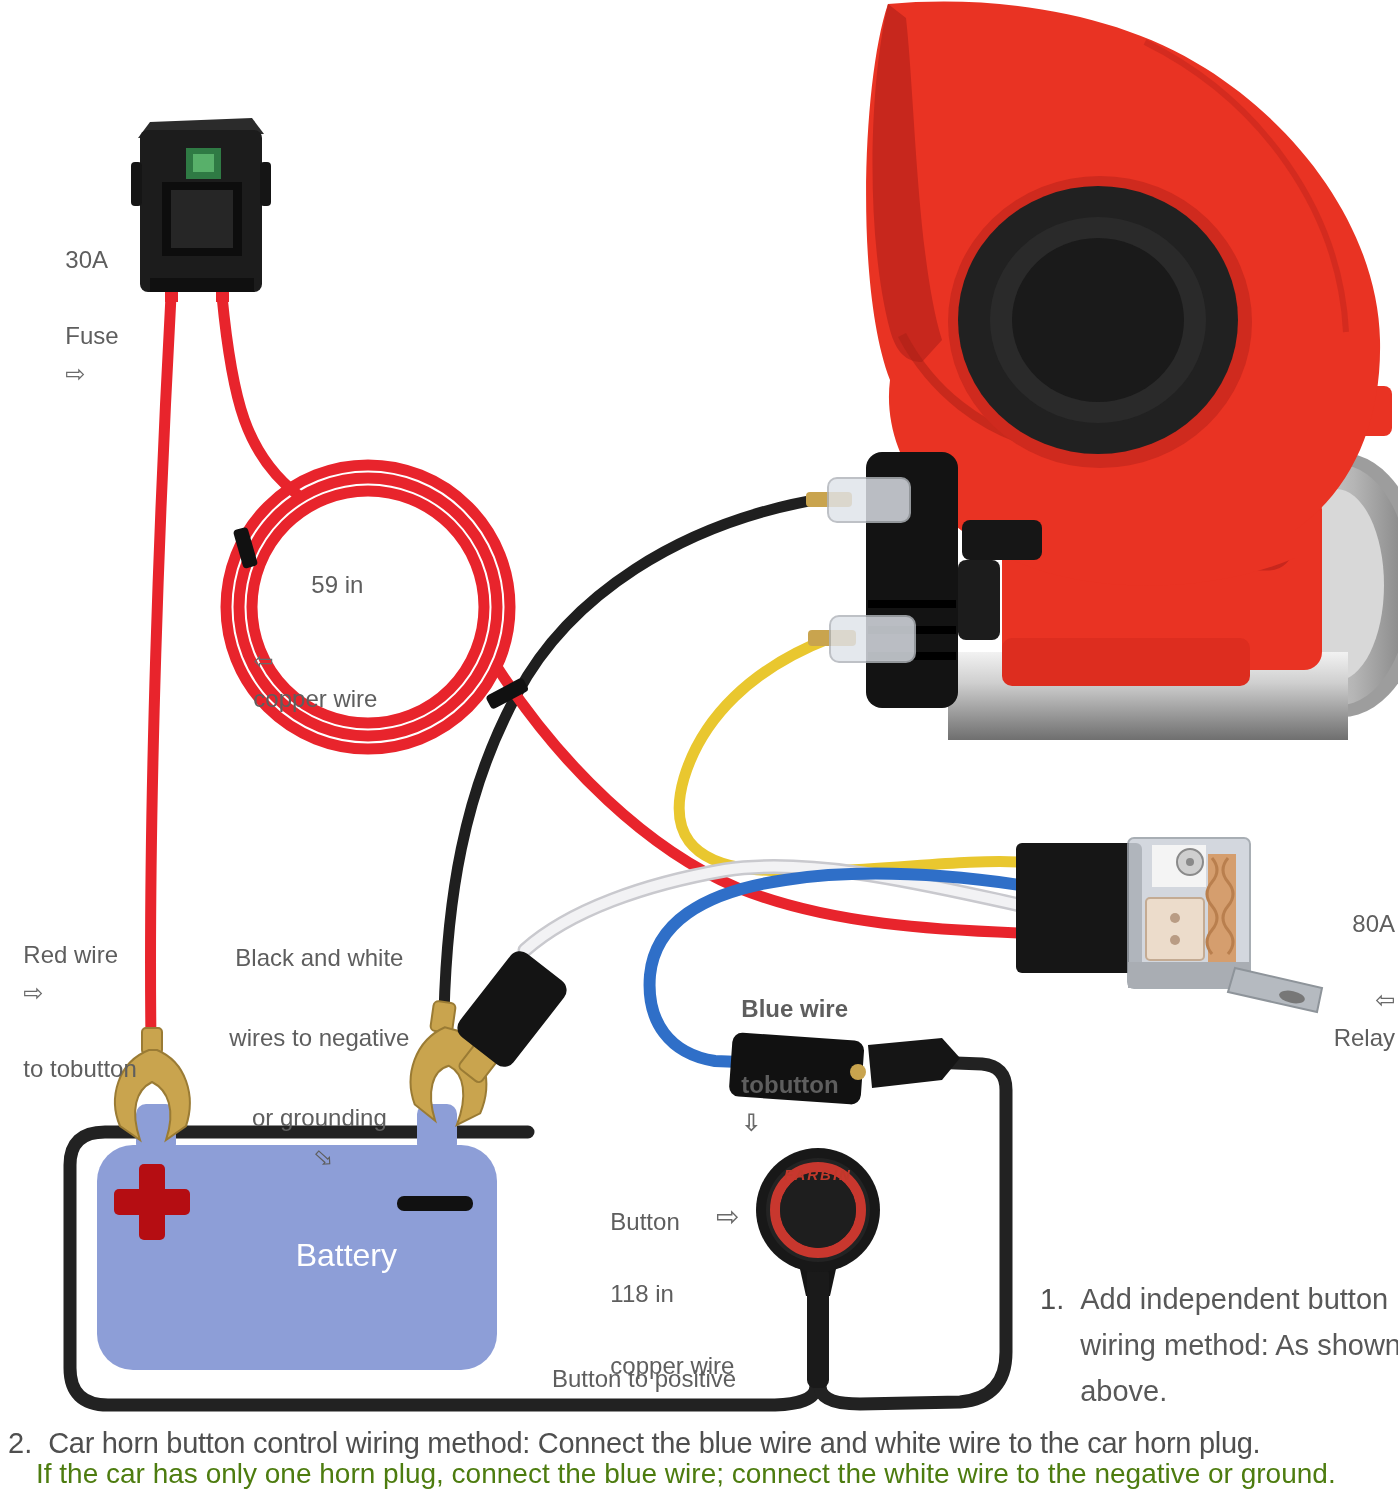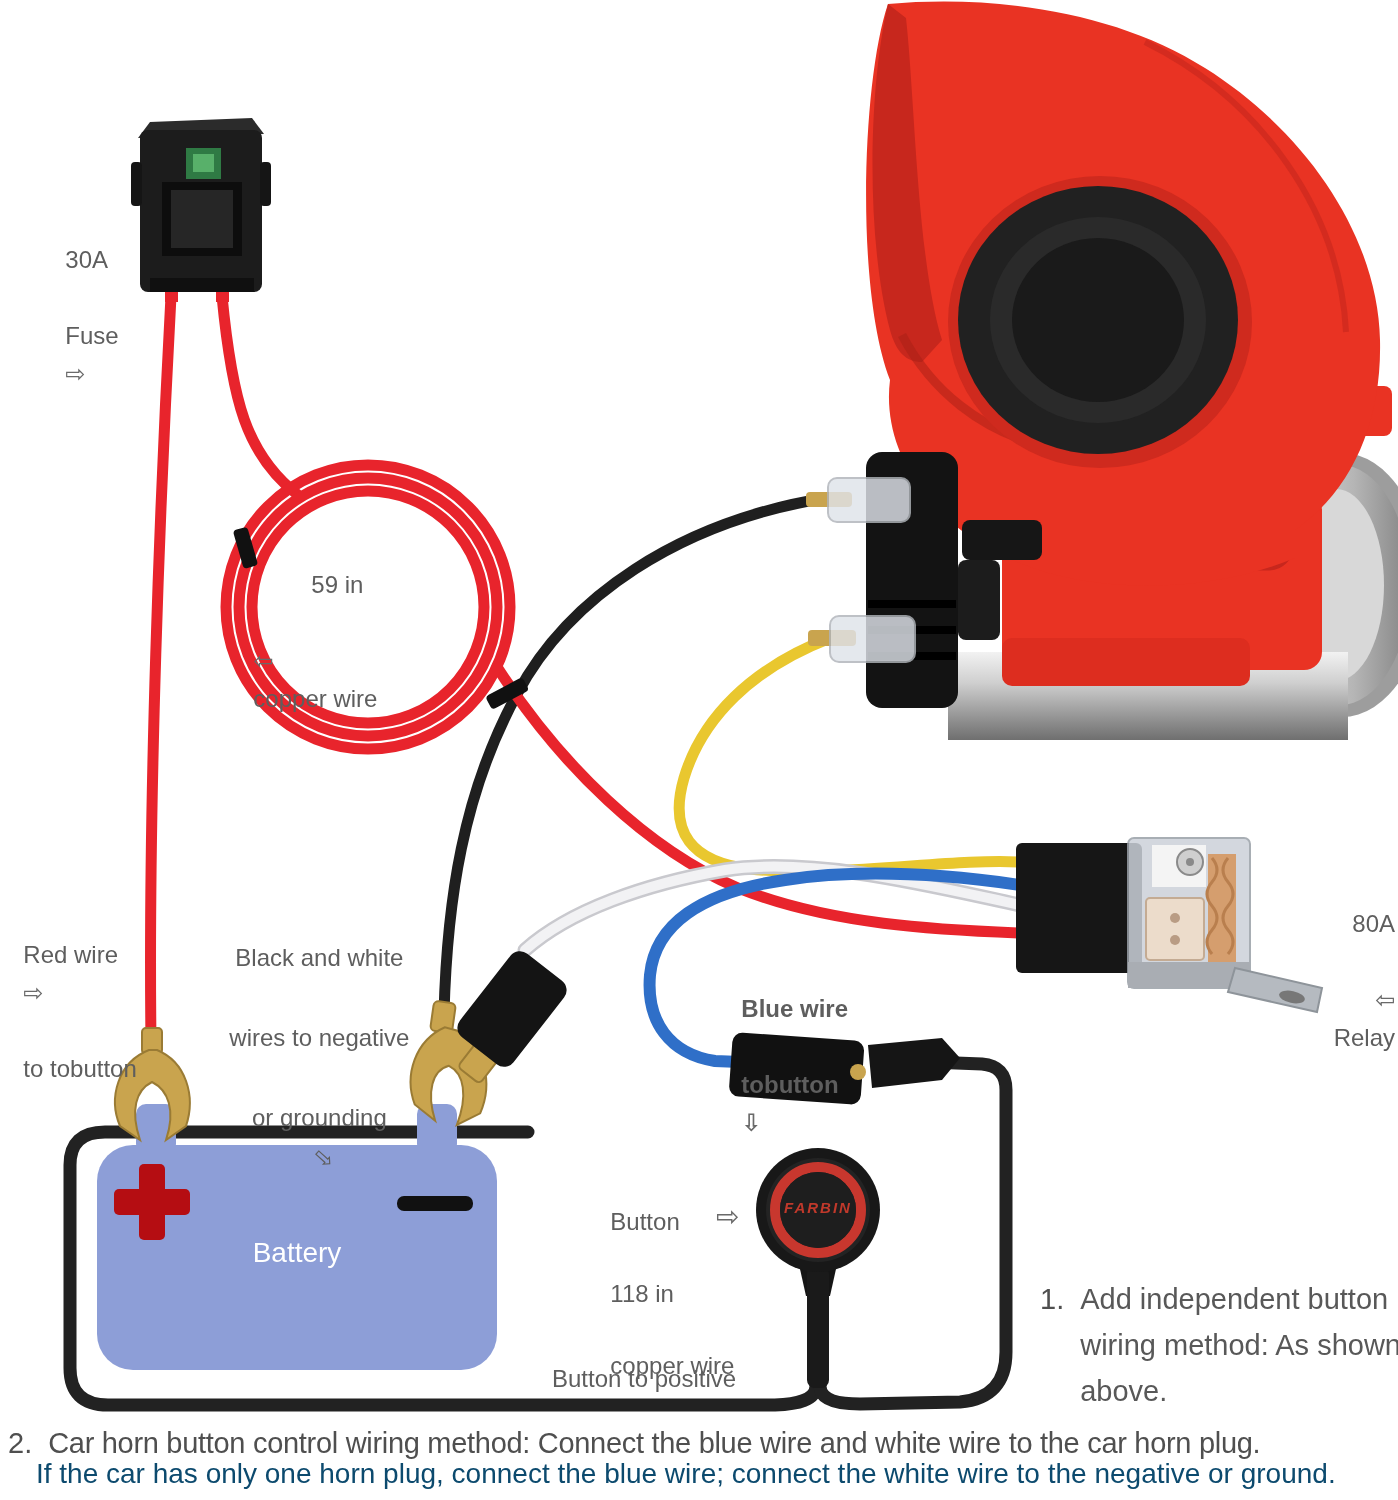--- a/index.html
+++ b/index.html
@@ -8,30 +8,30 @@
     font-family:"Liberation Sans","DejaVu Sans",sans-serif;overflow:hidden;
   }
   #diagram-svg{position:absolute;left:0;top:0;z-index:1;}
   .lbl{
     position:absolute;z-index:2;color:#5e5e5e;font-size:24px;line-height:38px;
     white-space:pre;letter-spacing:0;
   }
   .arr{display:inline-block;color:#6a6a6a;}
   .arr-se{display:inline-block;transform:rotate(42deg);margin-left:10px;}
   .battery-text{
-    position:absolute;z-index:2;color:#ffffff;font-size:28px;width:200px;text-align:center;
+    position:absolute;z-index:2;color:#ffffff;font-size:32px;width:200px;text-align:right;
   }
   .brand-text{
     position:absolute;z-index:3;color:#c0392b;font-size:15px;font-weight:bold;font-style:italic;
     letter-spacing:2px;width:140px;text-align:center;
   }
   .note{position:absolute;z-index:2;display:flex;color:#4f4f4f;font-size:29px;line-height:46px;}
   .note .num{margin-right:16px;}
   .note1-text{width:345px;color:#585858;}
-  .note-light{position:absolute;z-index:2;color:#0c4a6e;font-size:28px;white-space:nowrap;}
+  .note-light{position:absolute;z-index:2;color:#4d7c0f;font-size:28px;white-space:nowrap;}
   .note2-text{white-space:nowrap;letter-spacing:-0.3px;}
   .btn-arrow{position:absolute;z-index:2;color:#6a6a6a;font-size:28px;}
 </style>
 </head>
 <body>
 
 <svg id="diagram-svg" width="1398" height="1500" viewBox="0 0 1398 1500" xmlns="http://www.w3.org/2000/svg">
   <defs>
     <linearGradient id="chromeV" x1="0" y1="0" x2="0" y2="1">
       <stop offset="0" stop-color="#f2f2f2"></stop>
@@ -212,21 +212,21 @@
 
 <div class="lbl" style="left:597px;top:1168px;line-height:36px;">
   <span>Button</span><br>
   <span>118 in</span><br>
   <span>copper wire</span>
 </div>
 <span class="btn-arrow" style="left:716px;top:1200px;position:absolute;z-index:2;">⇨</span>
 
 <div class="battery-text" style="left:197px;top:1237px;">Battery</div>
 
-<div class="brand-text" style="left:748px;top:1199px;">FARBIN</div>
+<div class="brand-text" style="left:748px;top:1166px;">FARBIN</div>
 
 <div class="lbl" style="left:552px;top:1360px;">Button to positive</div>
 
 <div class="note" style="left:1040px;top:1276px;">
   <span class="num">1.</span>
   <span class="note1-text">Add independent button wiring method: As shown above.</span>
 </div>
 
 <div class="note" style="left:8px;top:1420px;">
   <span class="num">2.</span>

